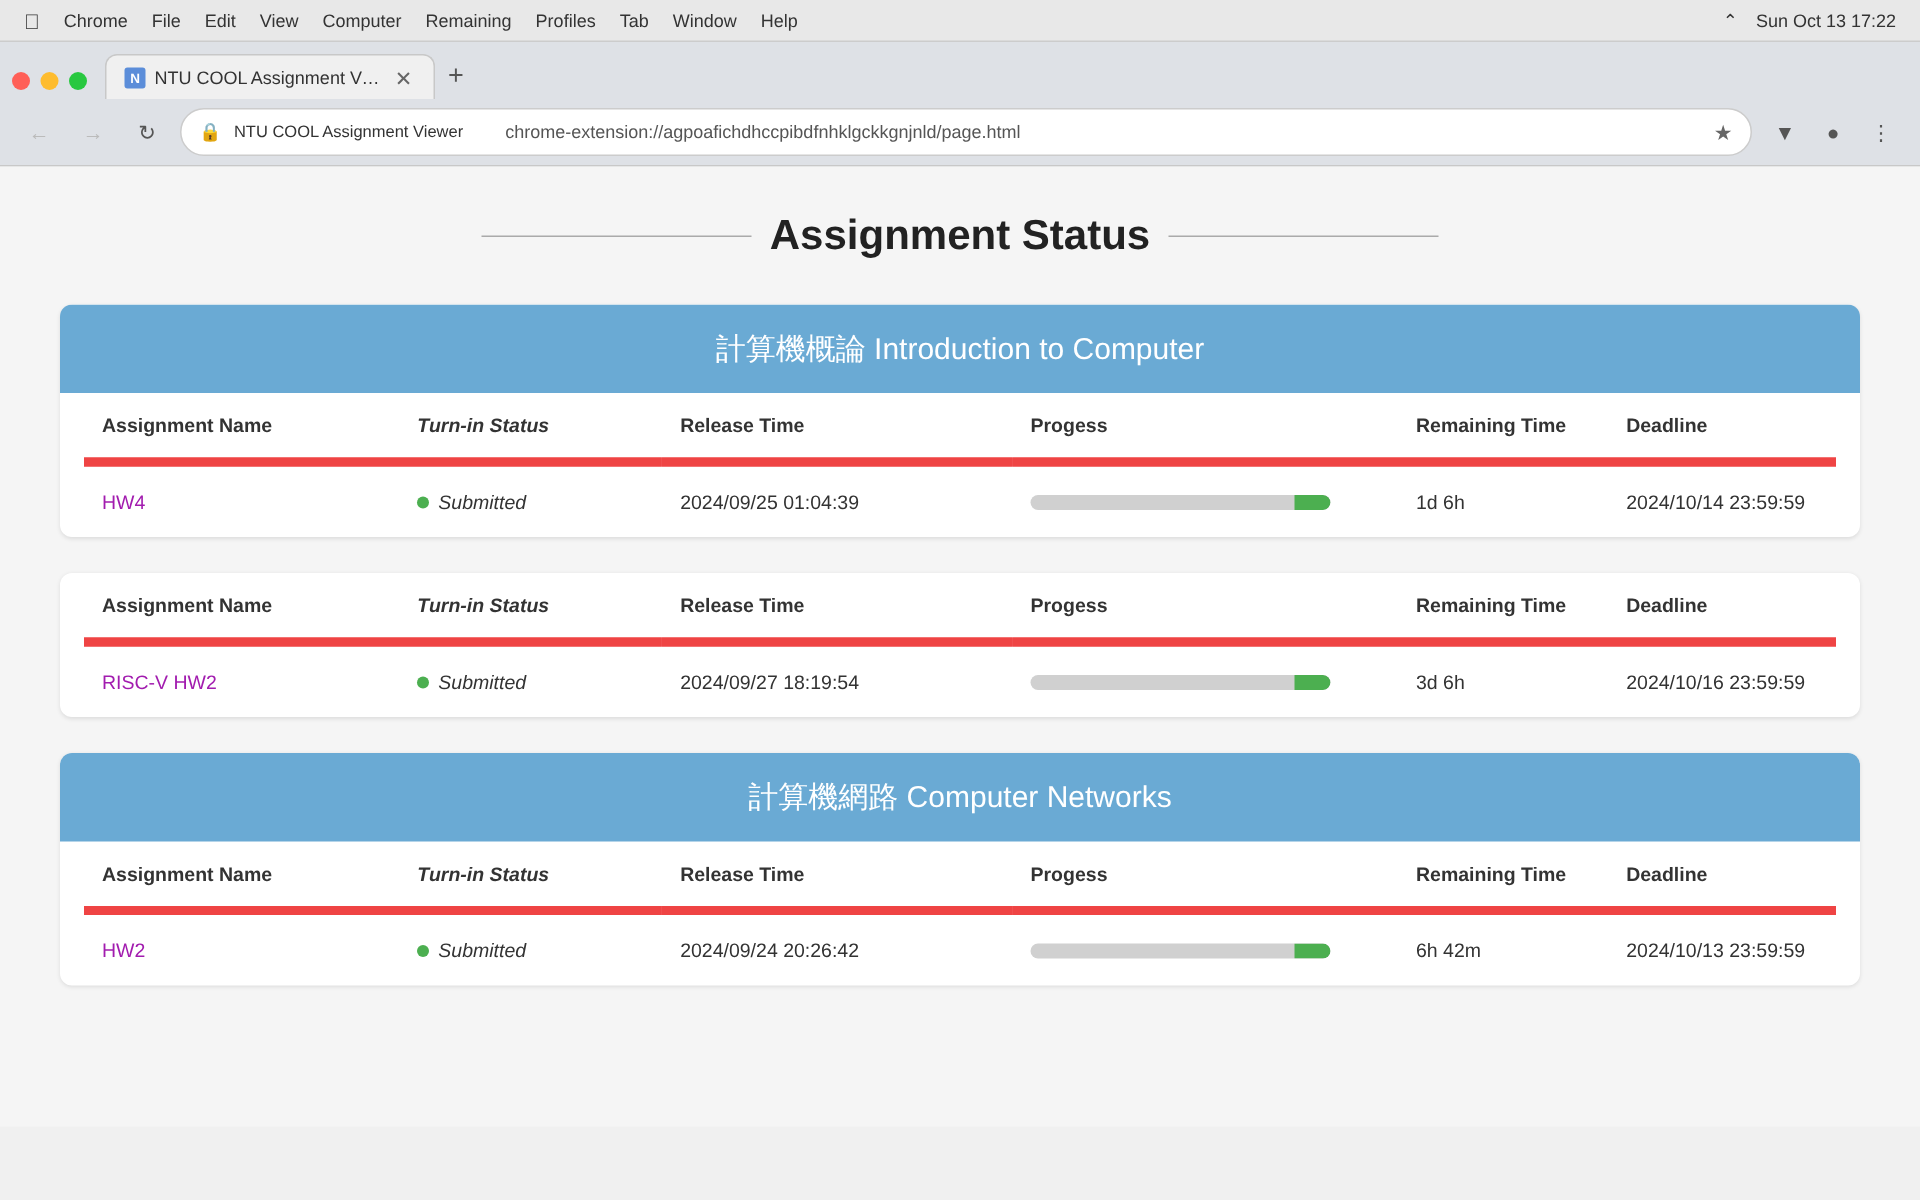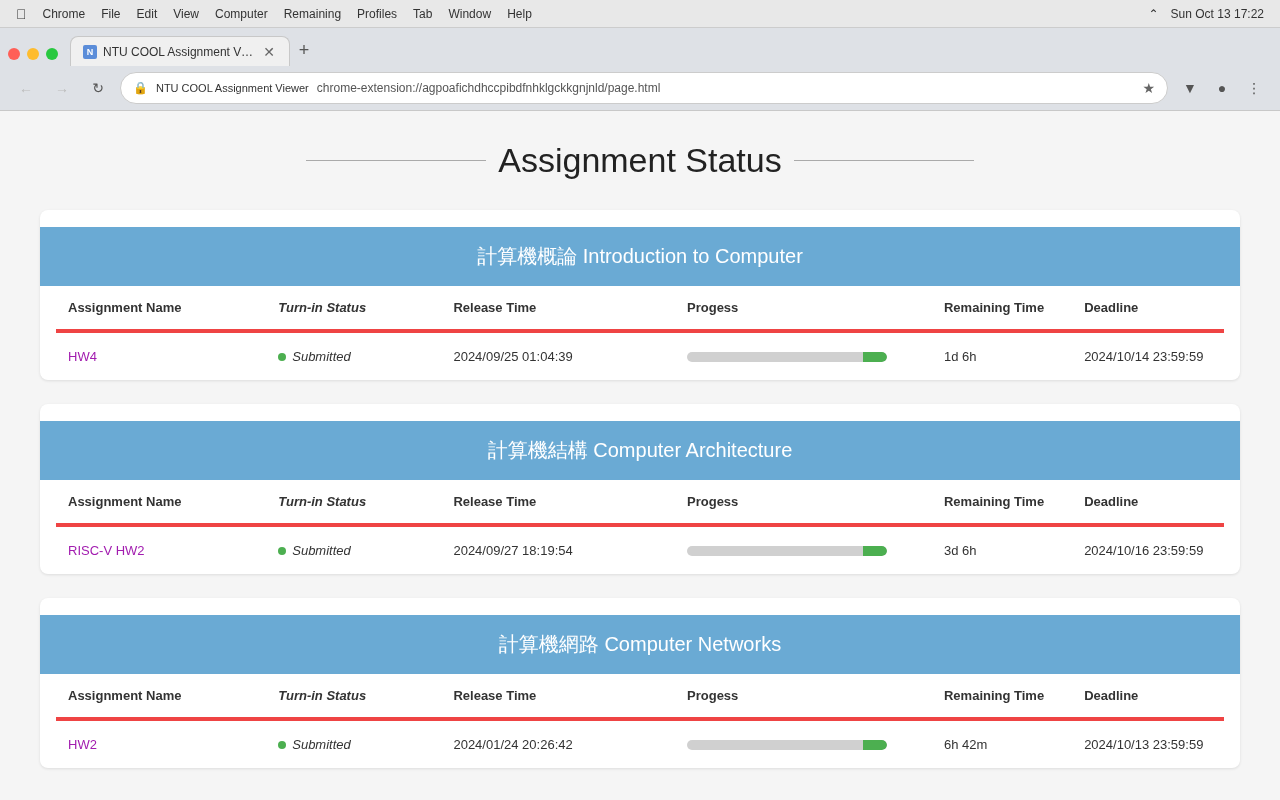--- a/index.html
+++ b/index.html
@@ -171,20 +171,21 @@
       color: #333;
       font-size: 11px;
       font-weight: 500;
       white-space: nowrap;
     }
 
     .address-bar-url {
       color: #555;
       font-size: 12px;
       flex: 1;
+      margin-left: 20px;
     }
 
     .browser-actions {
       display: flex;
       align-items: center;
       gap: 4px;
     }
 
     .browser-action-btn {
       width: 28px;
@@ -219,22 +220,22 @@
 
     
     .page-content {
       background: #f5f5f5;
       padding: 30px 40px;
       min-height: 640px;
     }
 
     .page-title {
       text-align: left;
-      font-size: 34px;
-      font-weight: 400;
+      font-size: 28px;
+      font-weight: 700;
       color: #222;
       margin-bottom: 30px;
       position: relative;
       display: flex;
       align-items: center;
       justify-content: center;
       gap: 12px;
     }
 
     .page-title::before,
@@ -254,34 +255,33 @@
       box-shadow: 0 1px 3px rgba(0,0,0,0.1);
     }
 
     .course-header {
       background: #6aaad4;
       padding: 16px 24px;
       text-align: center;
       color: white;
       font-size: 20px;
       font-weight: 500;
-      margin-top: 17px;
     }
 
     .table-container {
       padding: 0 16px;
     }
 
     .assignment-table {
       width: 100%;
       border-collapse: collapse;
     }
 
     .assignment-table thead tr {
-      border-bottom: 4px solid #ef4444;
+      border-bottom: 6px solid #ef4444;
     }
 
     .assignment-table th {
       padding: 14px 12px;
       text-align: left;
       font-size: 13px;
       font-weight: 600;
       color: #333;
     }
 
@@ -453,21 +453,20 @@
                   </div>
                 </td>
                 <td class="col-remaining">1d 6h</td>
                 <td class="col-deadline">2024/10/14 23:59:59</td>
               </tr>
             </tbody>
           </table>
         </div>
       </div>
       <div class="course-section">
-        <div class="course-header">計算機結構 Computer Architecture</div>
         <div class="table-container">
           <table class="assignment-table">
             <thead>
               <tr>
                 <th class="col-name">Assignment Name</th>
                 <th class="col-status">Turn-in Status</th>
                 <th class="col-release">Release Time</th>
                 <th class="col-progress">Progess</th>
                 <th class="col-remaining">Remaining Time</th>
                 <th class="col-deadline">Deadline</th>
@@ -513,21 +512,21 @@
             </thead>
             <tbody>
               <tr>
                 <td class="col-name"><a href="#" class="assignment-link">HW2</a></td>
                 <td class="col-status">
                   <div class="status-submitted">
                     <span class="status-dot"></span>
                     <span>Submitted</span>
                   </div>
                 </td>
-                <td class="col-release">2024/01/24 20:26:42</td>
+                <td class="col-release">2024/09/24 20:26:42</td>
                 <td class="col-progress">
                   <div class="progress-bar-container">
                     <div class="progress-track" style="background: rgb(208, 208, 208);">
                       <div class="progress-fill" style="width: 24px; right: 0px; left: auto; position: absolute; background: rgb(76, 175, 80); border-radius: 0px 5px 5px 0px;"></div>
                     </div>
                   </div>
                 </td>
                 <td class="col-remaining">6h 42m</td>
                 <td class="col-deadline">2024/10/13 23:59:59</td>
               </tr>

